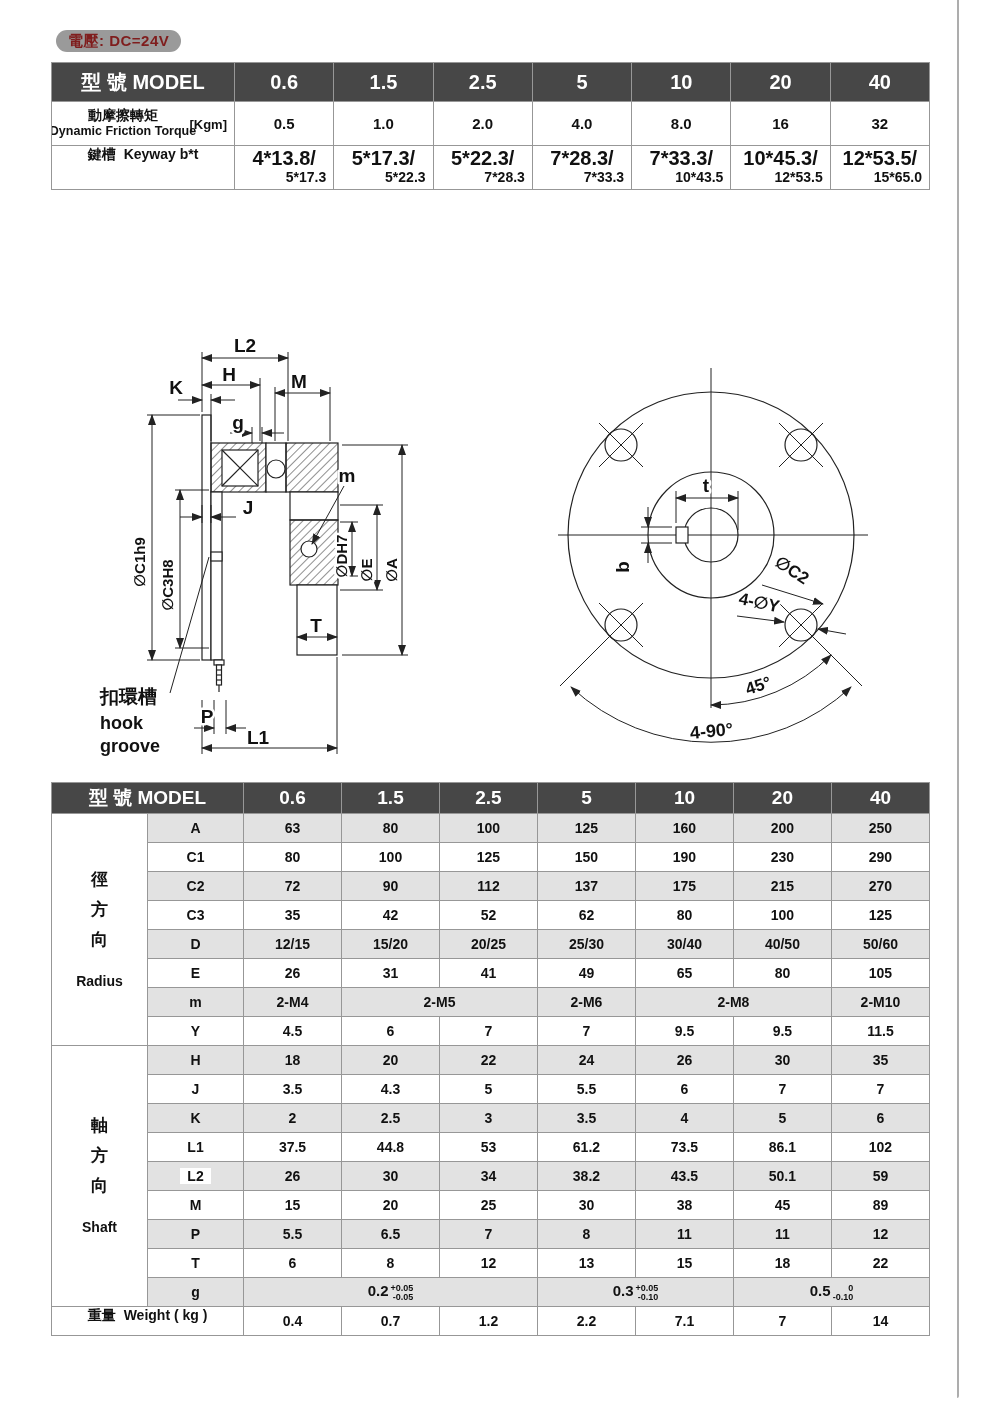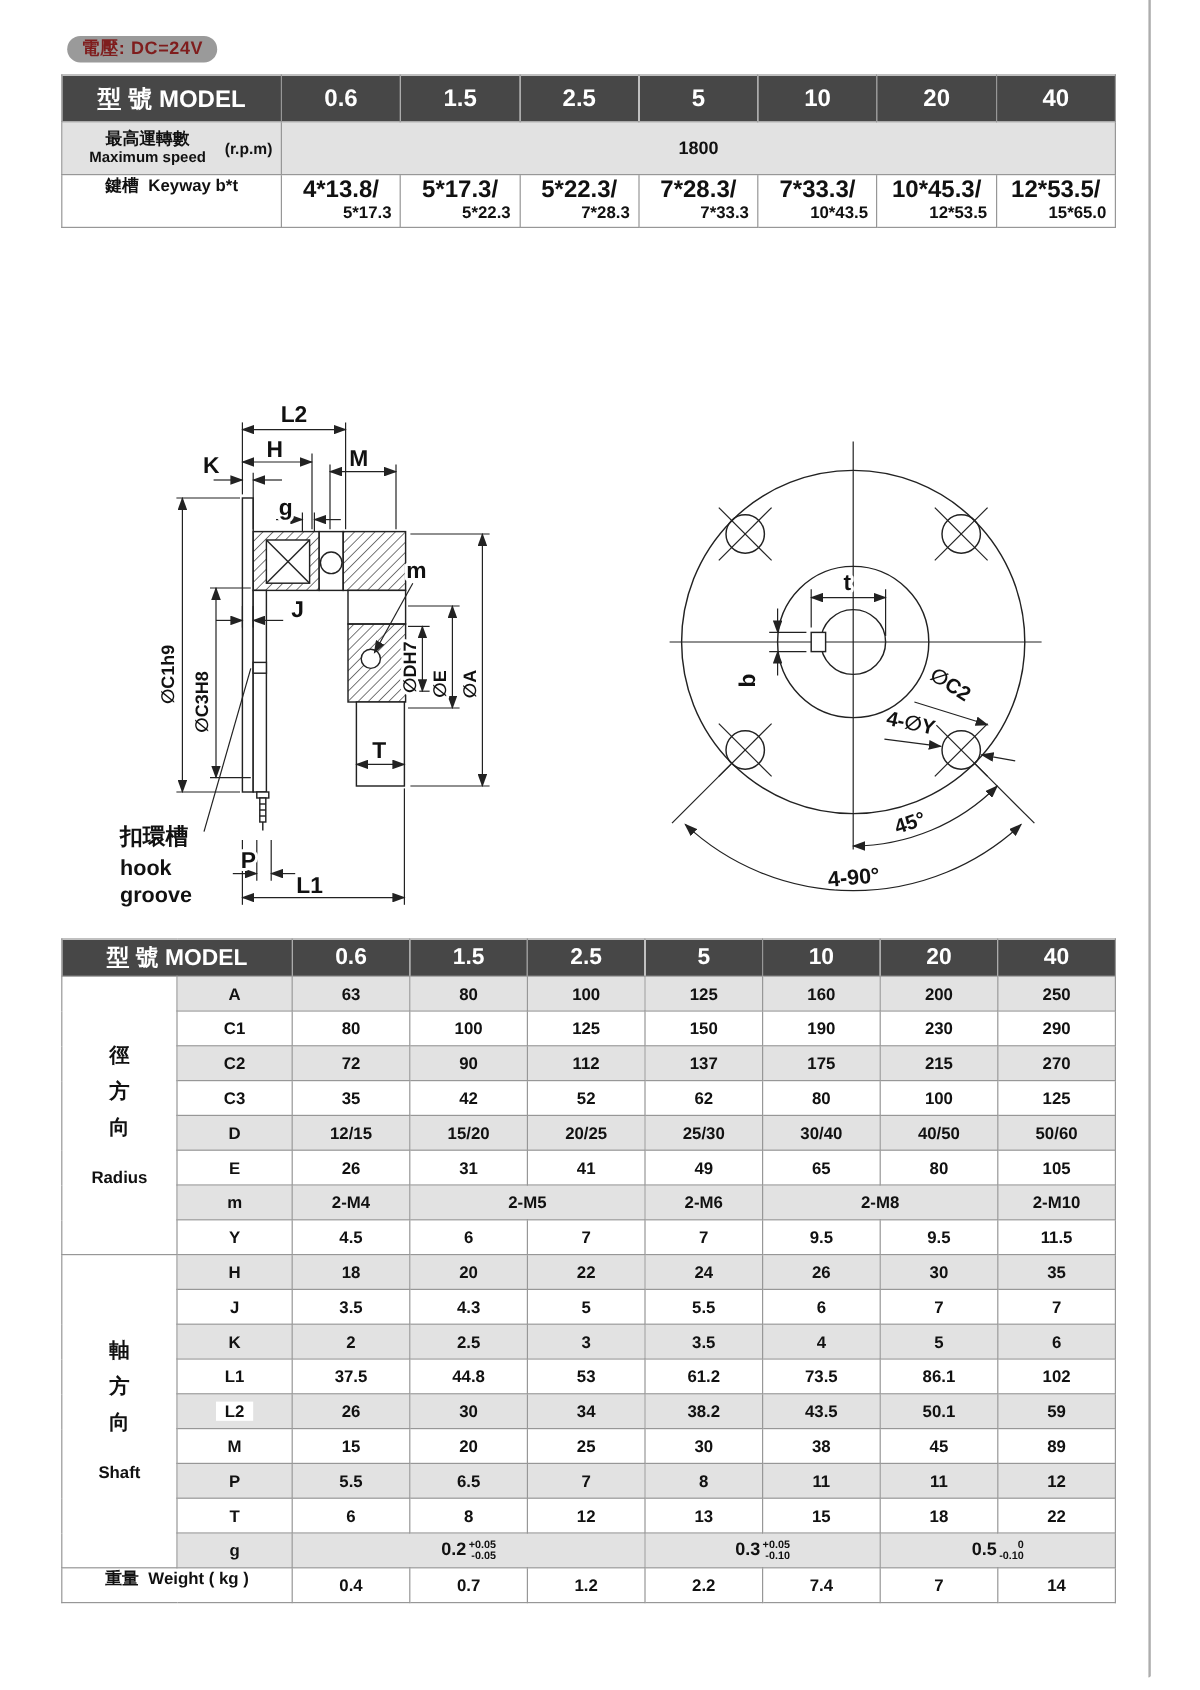--- a/index.html
+++ b/index.html
@@ -70,31 +70,37 @@
       <th>0.6</th>
       <th>1.5</th>
       <th>2.5</th>
       <th>5</th>
       <th>10</th>
       <th>20</th>
       <th>40</th>
     </tr>
   </thead>
   <tbody>
-    <tr class="g">
+    <tr class="w">
       <td>
           <div class="lblwrap">
             <div class="stack">
-        <div class="cn">最高運轉數</div>
-        <div class="en">Maximum speed</div>
+        <div class="cn">動摩擦轉矩</div>
+        <div class="en">Dynamic Friction Torque</div>
             </div>
-        <span class="unit">(r.p.m)</span>
+        <span class="unit">[Kgm]</span>
           </div>
         </td>
-      <td colspan="7">1800</td>
+      <td>0.5</td>
+      <td>1.0</td>
+      <td>2.0</td>
+      <td>4.0</td>
+      <td>8.0</td>
+      <td>16</td>
+      <td>32</td>
     </tr>
     <tr class="w">
       <td>
           <div class="inl">
         <span class="cn">鍵槽</span>
         <span class="en">Keyway b*t</span>
           </div>
         </td>
       <td>
           <div class="kw1">4*13.8/</div>
@@ -496,18 +502,18 @@
       <td colspan="2">
           <div class="inl">
         <span class="cn">重量</span>
         <span class="en">Weight ( kg )</span>
           </div>
         </td>
       <td>0.4</td>
       <td>0.7</td>
       <td>1.2</td>
       <td>2.2</td>
-      <td>7.4</td>
+      <td>7.1</td>
       <td>7</td>
       <td>14</td>
     </tr>
   </tbody>
 </table>
 
 </body></html>

